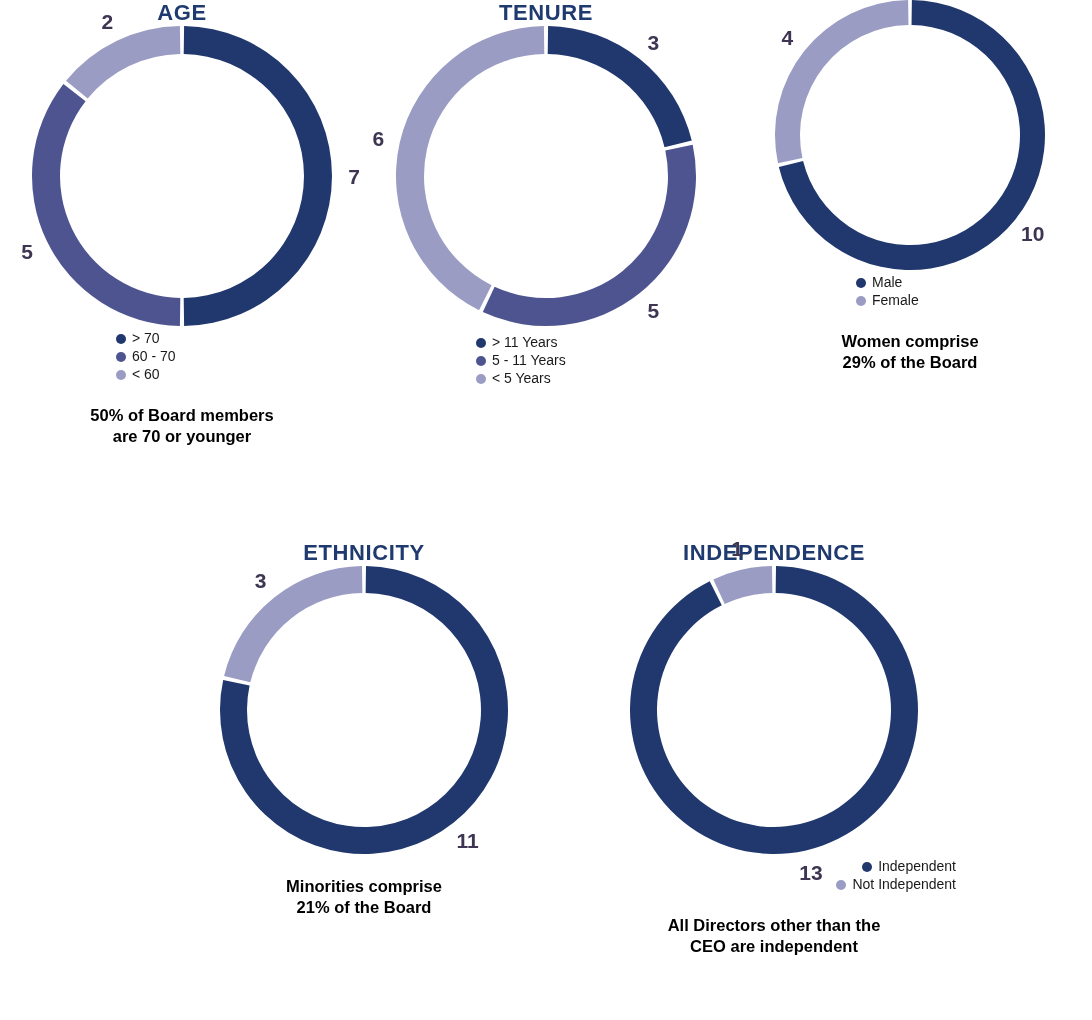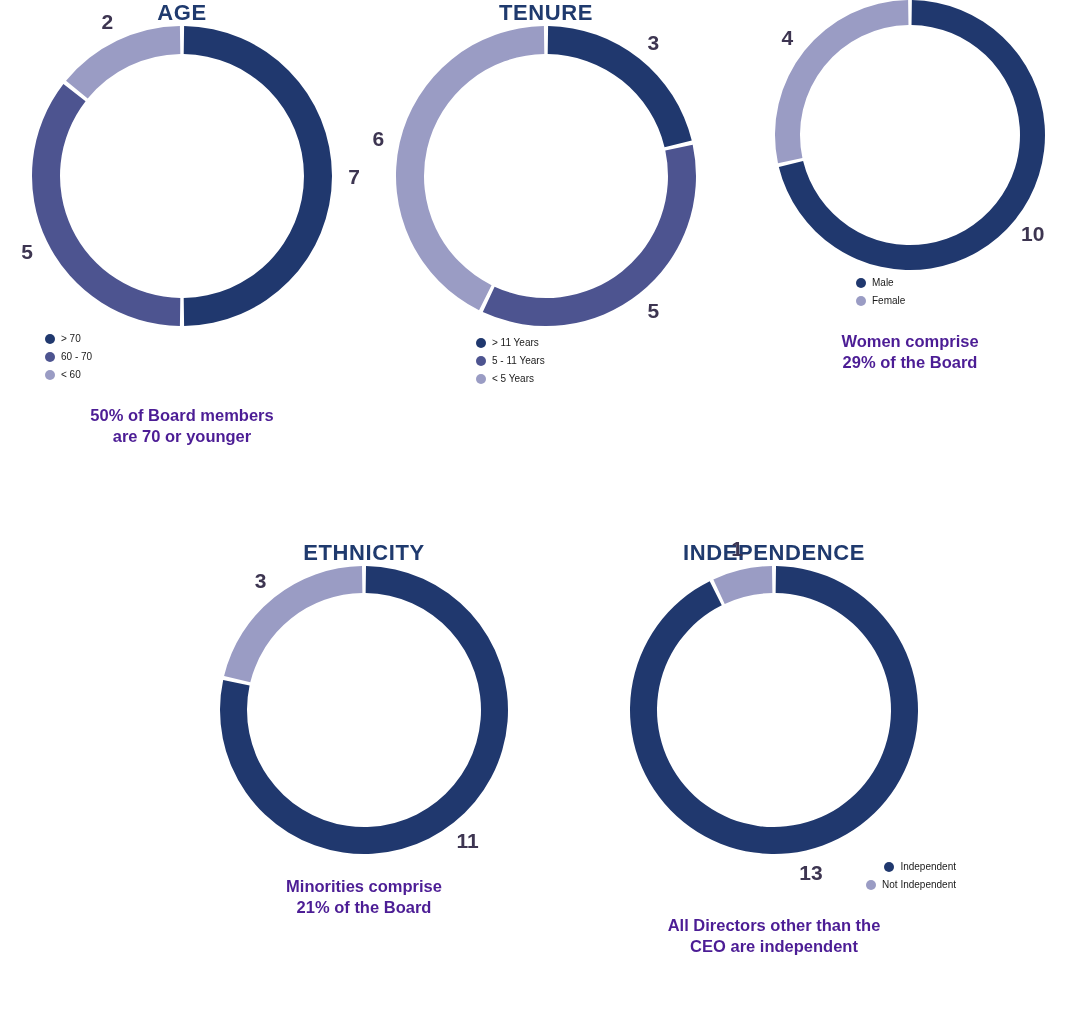--- a/index.html
+++ b/index.html
@@ -48,31 +48,31 @@
     align-items: center;
     gap: 6px;
     line-height: 17px;
   }
   .legend-dot {
     width: 10px; height: 10px;
     border-radius: 50%;
     flex: 0 0 auto;
   }
   .legend-text {
-    font-size: 10px;
+    font-size: 14px;
     color: #1a1a1a;
     white-space: nowrap;
   }
 
   .summary {
     margin-top: 22px;
     text-align: center;
     font-size: 16.5px;
     font-weight: bold;
-    color: #4c1d95;
+    color: #000000;
     line-height: 21px;
     white-space: pre-line;
   }
 </style>
 </head>
 <body>
 
 <div class="board">
 
   <div class="panel" style="left:0px; top:0px; width:364px;">
@@ -80,21 +80,21 @@
     <div class="donut-wrap" id="donut-age" style="width:300px;height:300px;">
         <svg width="300" height="300" viewBox="0 0 300 300">
           <path d="M 152.0943270508718 0.014621398604361957 A 150 150 0 0 1 152.09432705087187 299.9853786013956 L 151.70338600137578 271.98810792913514 A 122 122 0 0 0 151.70338600137572 28.01189207086489 Z" fill="#20386e"></path>
           <path d="M 147.90567294912822 299.9853786013956 A 150 150 0 0 1 31.4309175415666 58.12305683706482 L 53.5638129338075 75.27341956081271 A 122 122 0 0 0 148.29661399862428 271.98810792913514 Z" fill="#4d5490"></path>
           <path d="M 34.042500657517564 54.848235191152725 A 150 150 0 0 1 147.9056729491282 0.014621398604361957 L 148.29661399862425 28.01189207086489 A 122 122 0 0 0 55.687900534780965 72.60989795547088 Z" fill="#9a9cc4"></path>
         </svg>
         <div class="value-label" style="left: 322px; top: 150px; transform: translate(-50%, -50%);">7</div>
         <div class="value-label" style="left: -4.96665px; top: 224.628px; transform: translate(-50%, -50%);">5</div>
         <div class="value-label" style="left: 75.372px; top: -4.96665px; transform: translate(-50%, -50%);">2</div>
       </div>
-    <div class="legend" id="legend-age" style="padding-left:45px;">
+    <div class="legend" id="legend-age" style="padding-left:116px;">
         <div class="legend-row">
           <span class="legend-dot" style="background: rgb(32, 56, 110);"></span>
           <span class="legend-text">&gt; 70</span>
         </div>
         <div class="legend-row">
           <span class="legend-dot" style="background: rgb(77, 84, 144);"></span>
           <span class="legend-text">60 - 70</span>
         </div>
         <div class="legend-row">
           <span class="legend-dot" style="background: rgb(154, 156, 196);"></span>

